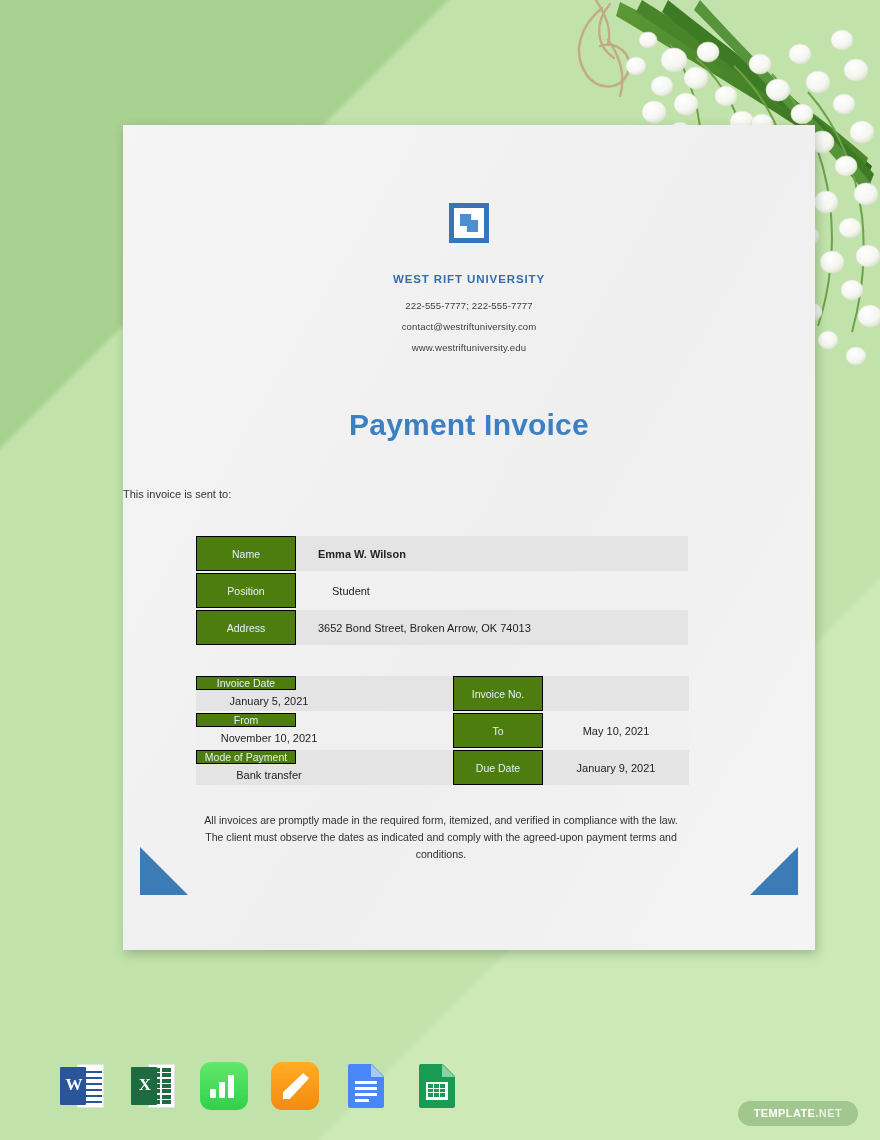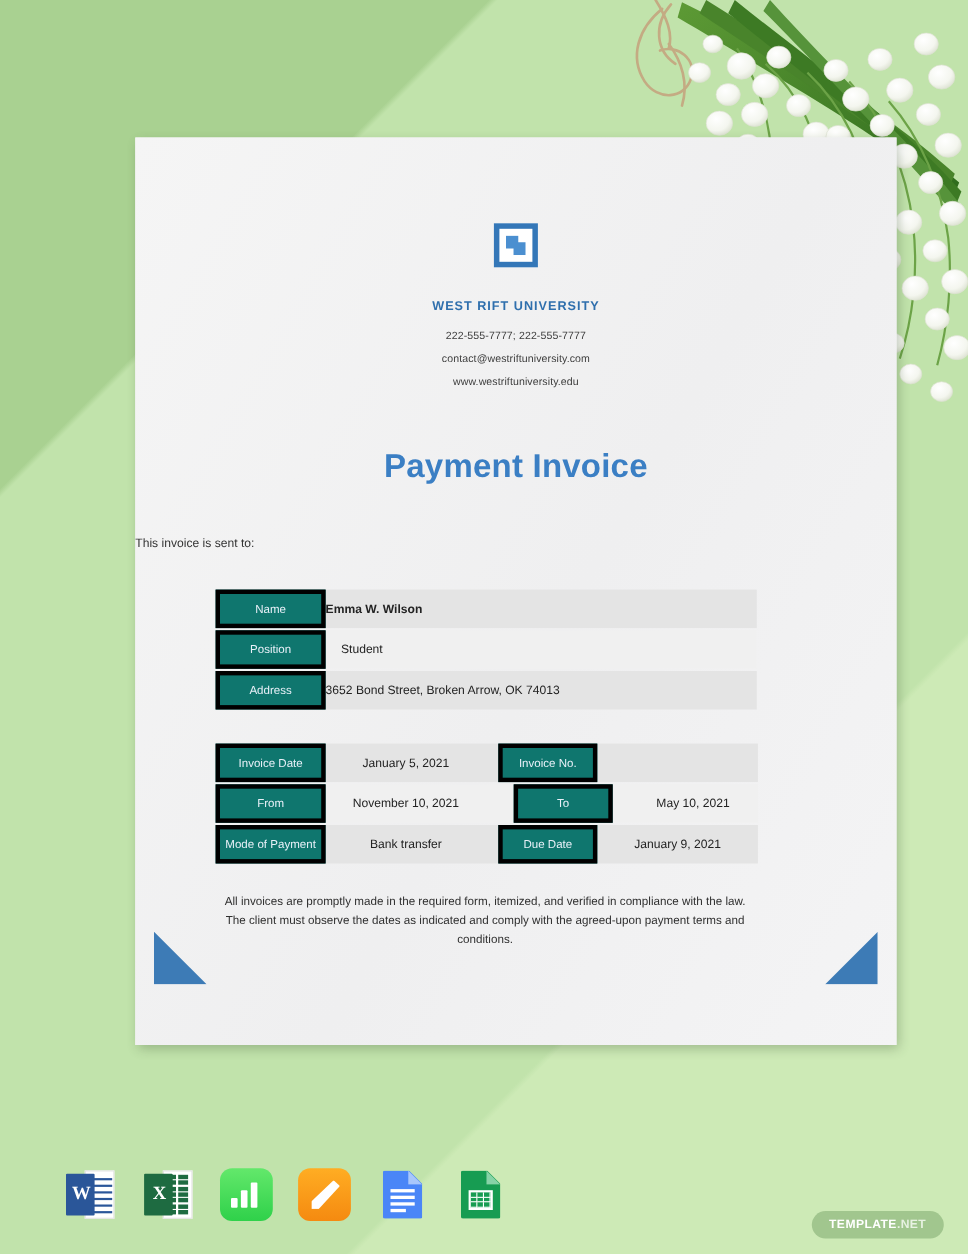--- a/index.html
+++ b/index.html
@@ -117,55 +117,56 @@
 
   .row {
     display: flex;
     align-items: stretch;
     height: 35px;
     margin-bottom: 2px;
   }
   .row:last-child { margin-bottom: 0; }
 
   .cell-label {
-    background: #0f766e;
-    border: 4px solid #000000;
+    background: #4d7c0f;
+    border: 1px solid #000000;
     color: #e8f0f8;
     font-size: 10.5px;
     display: flex;
     align-items: center;
     justify-content: center;
     text-align: center;
     flex: 0 0 auto;
   }
   .cell-value {
     display: flex;
     align-items: center;
     font-size: 11px;
     color: #232323;
     flex: 1 1 auto;
+    padding-left: 22px;
   }
   .cell-value.center {
     justify-content: center;
     padding-left: 0;
   }
   .band-dark  { background: #e4e4e4; }
   .band-light { background: #f0f0f0; gap: 14px; }
 
   .name-value { font-weight: bold; }
 
   
   #client-table { left: 73px; top: 411px; width: 492px; }
   #client-table .cell-label { width: 100px; }
 
   
   #invoice-table { left: 73px; top: 551px; width: 493px; }
   #invoice-table .row { height: 35px; }
   #invoice-table .cell-label { width: 100px; }
-  #invoice-table .seg-a { display: flex; width: 246px; }
+  #invoice-table .seg-a { display: flex; width: 246px; flex-direction: column; }
   #invoice-table .seg-b { display: flex; width: 247px; }
   #invoice-table .seg-a .cell-value,
   #invoice-table .seg-b .cell-value { width: 146px; }
   #invoice-table .seg-b .cell-label { width: 90px; margin-left: 11px; }
 
   
   .footnote {
     position: absolute;
     left: 73px; top: 687px;
     width: 490px;

